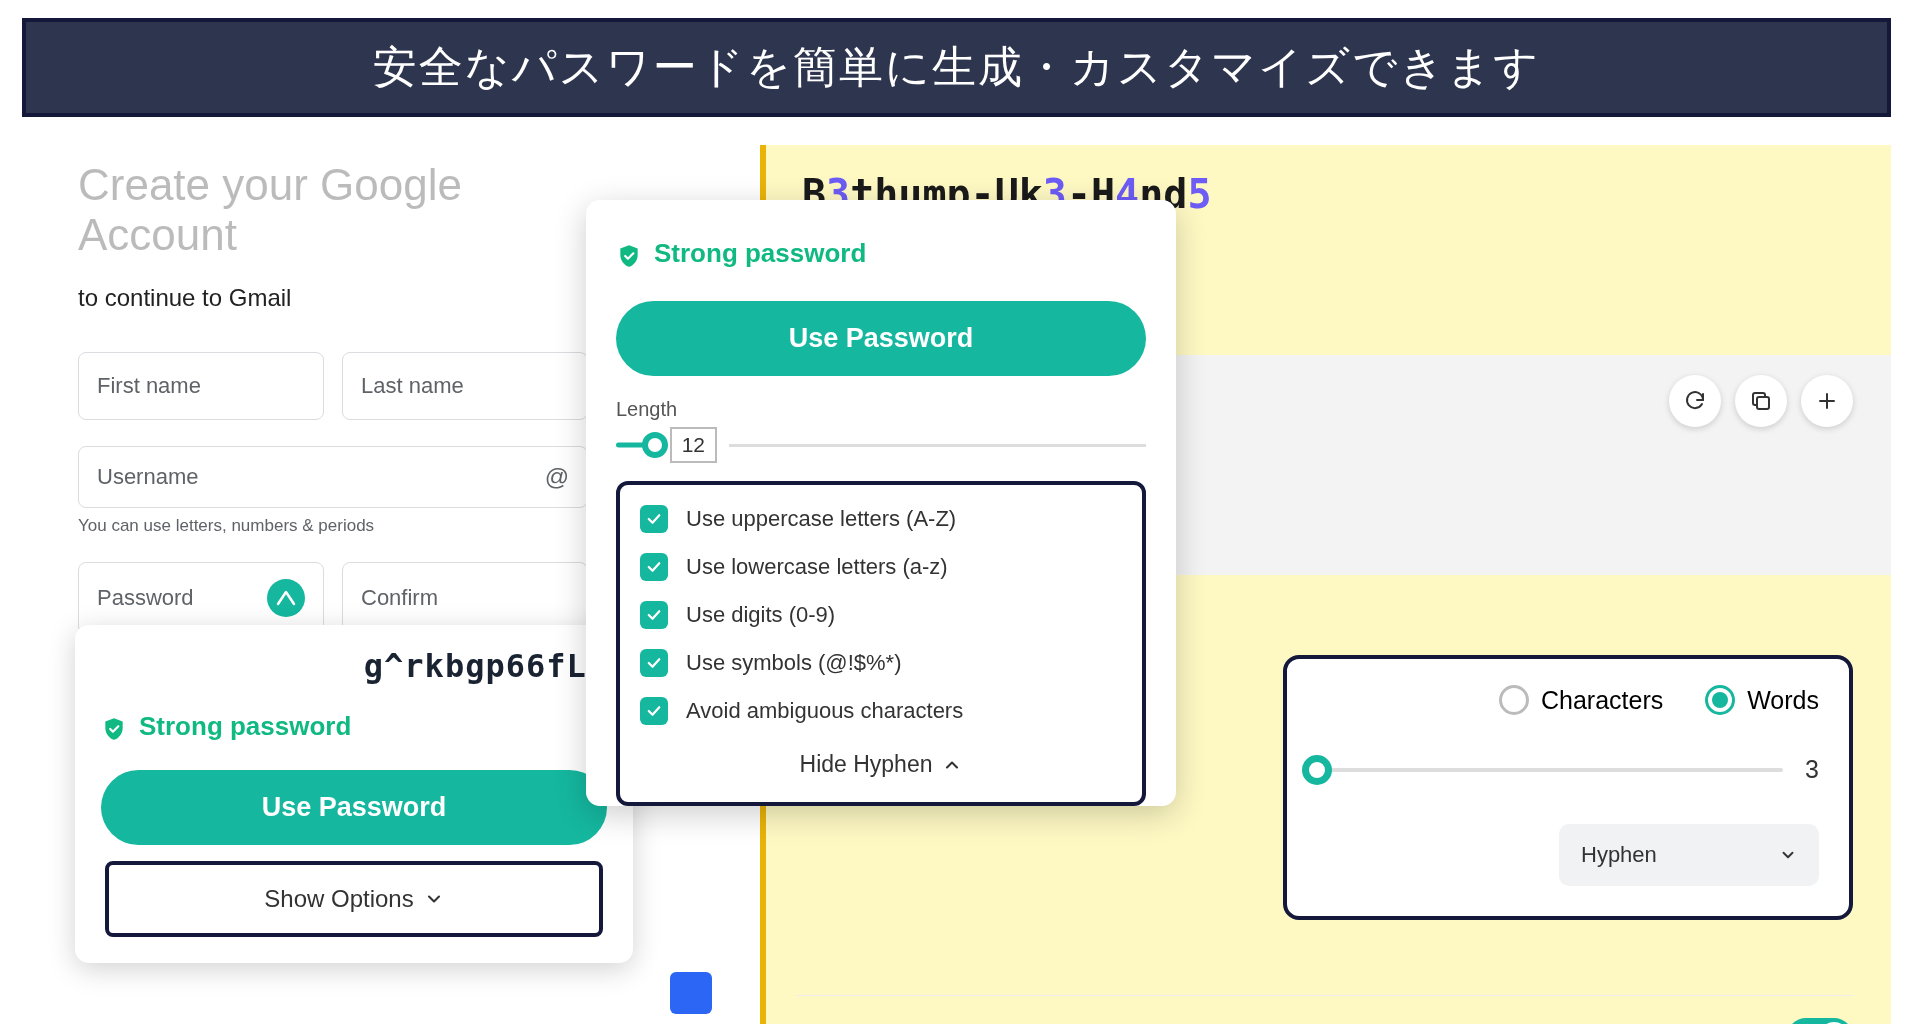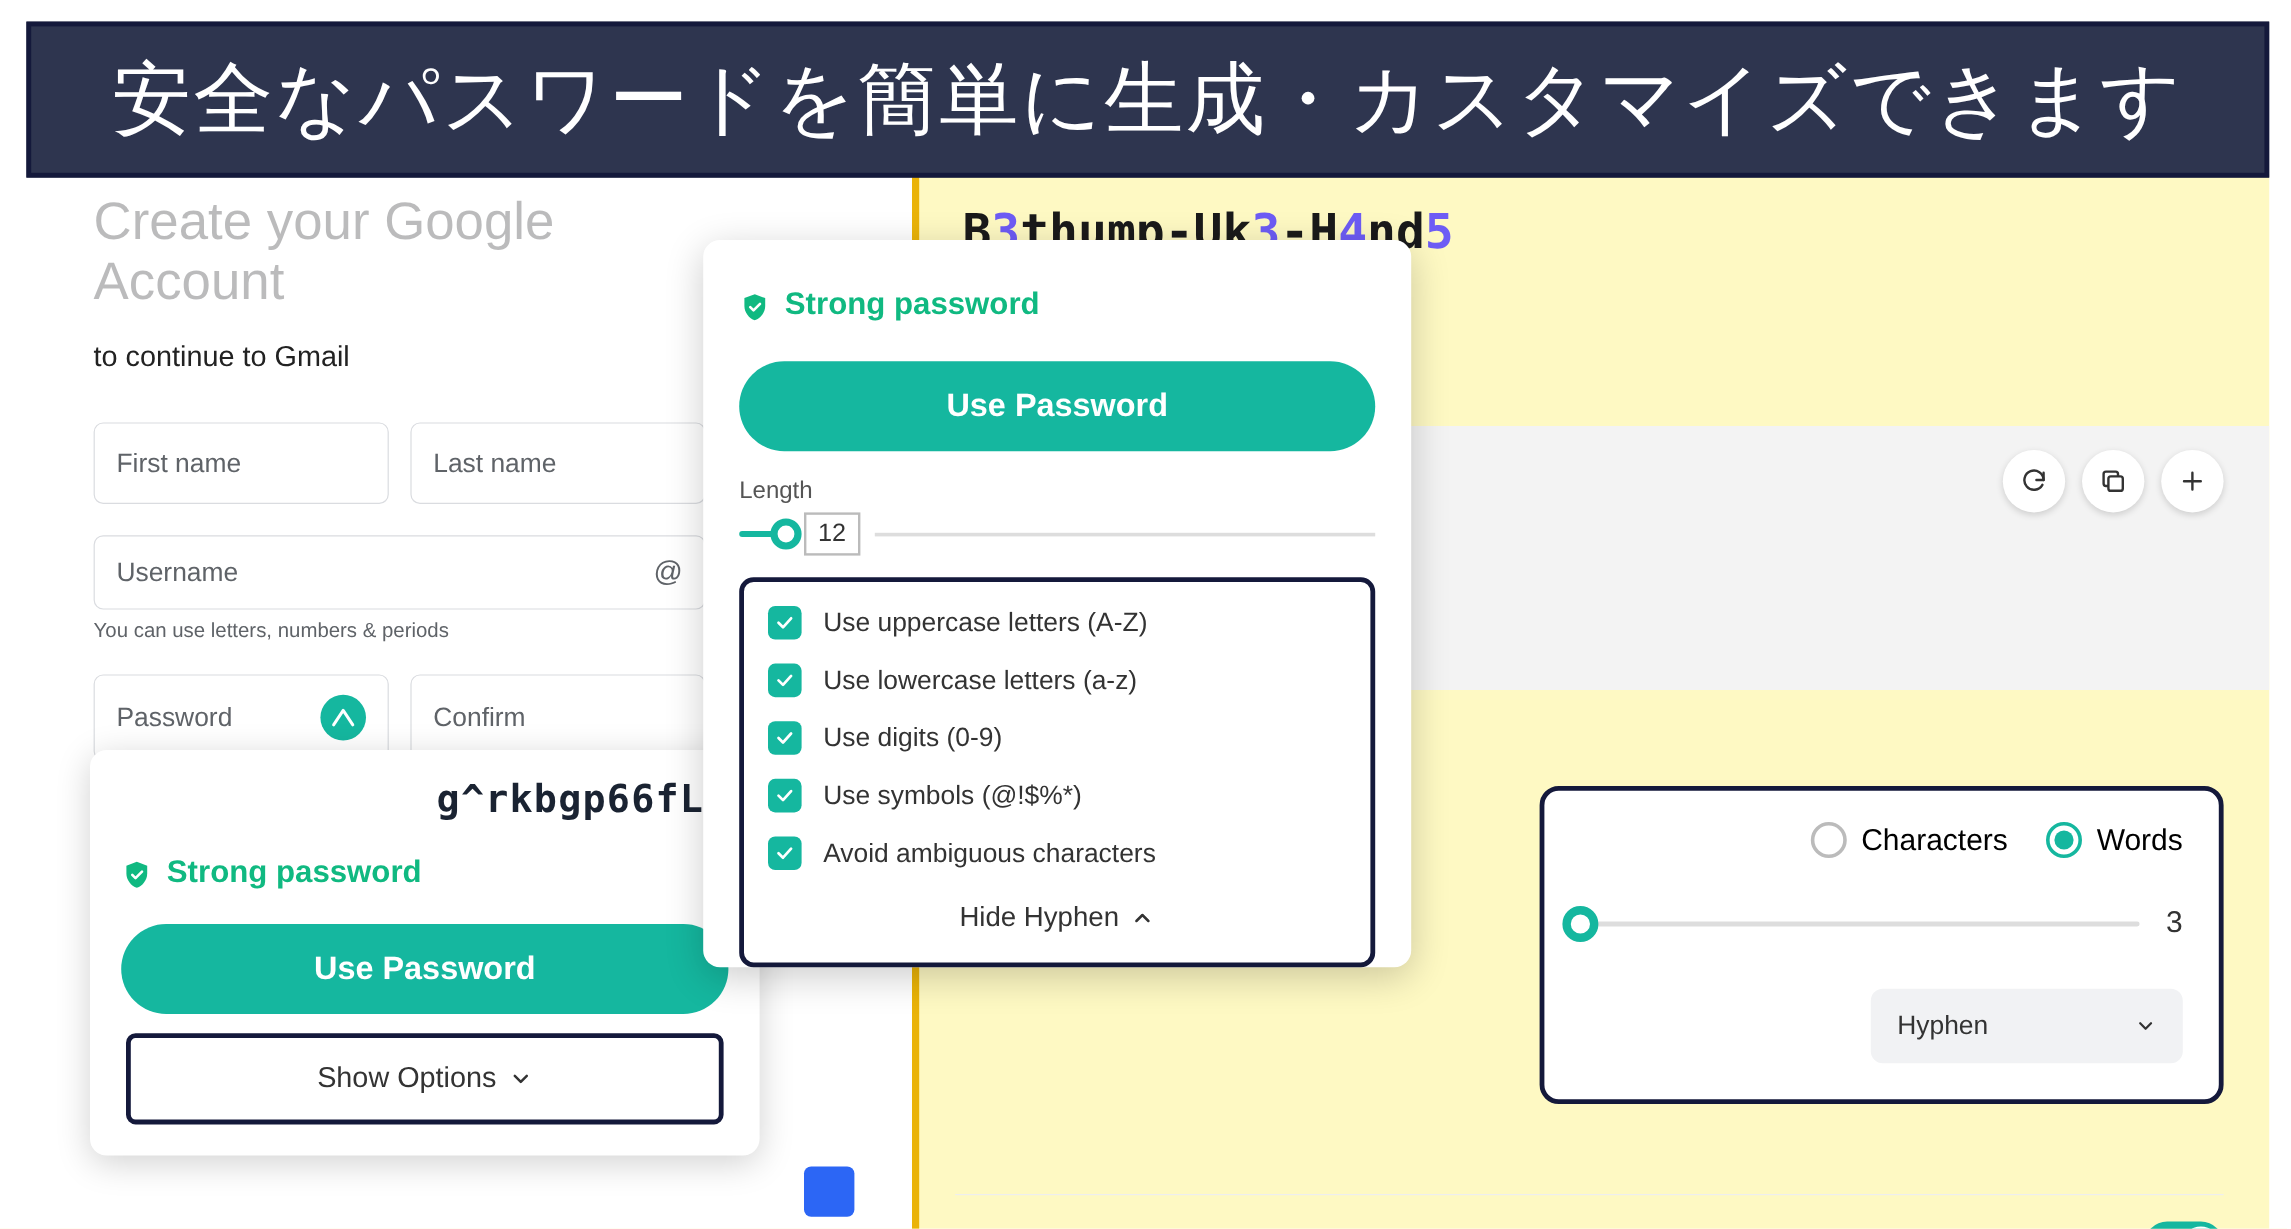--- a/index.html
+++ b/index.html
@@ -1,18 +1,18 @@
 <!DOCTYPE html>
 <html><head>
 <meta charset="utf-8">
 <style>
 * { box-sizing: border-box; margin: 0; padding: 0; }
 body { font-family: -apple-system, BlinkMacSystemFont, "Segoe UI", Arial, sans-serif; background: #fff; width: 1909px; height: 1024px; position: relative; overflow: hidden; }
 
-.banner { position: absolute; top: 18px; left: 22px; right: 18px; background: #2e354f; color: #fff; font-size: 66px; padding: 16px 0; text-align: center; letter-spacing: 2px; z-index: 100; border: 4px solid #14193b; }
+.banner { position: absolute; top: 18px; left: 22px; right: 18px; background: #2e354f; color: #fff; font-size: 44px; padding: 16px 0; text-align: center; letter-spacing: 2px; z-index: 100; border: 4px solid #14193b; }
 
 .google-form { position: absolute; top: 160px; left: 78px; width: 510px; }
 .google-title { font-size: 44px; font-weight: 400; color: #202124; margin-bottom: 24px; }
 .google-sub { font-size: 24px; color: #222; margin-bottom: 40px; }
 .row { display: flex; gap: 18px; margin-bottom: 26px; }
 .gfield { flex: 1; border: 1px solid #dadce0; border-radius: 8px; padding: 20px 18px; font-size: 22px; color: #5f6368; background: #fff; }
 .ufield { display: flex; align-items: center; border: 1px solid #dadce0; border-radius: 8px; padding: 16px 18px; margin-bottom: 8px; }
 .ufield span.ph { flex: 1; font-size: 22px; color: #5f6368; }
 .at { font-size: 24px; color: #5f6368; }
 .hint { font-size: 17px; color: #5f6368; margin-bottom: 26px; }
@@ -52,21 +52,21 @@
 .pwdisplay { padding: 26px 36px; font-family: ui-monospace, Menlo, monospace; font-size: 40px; font-weight: 700; }
 .pwdisplay .l { color: #1a1a1a; }
 .pwdisplay .d { color: #6d5cf5; }
 .actionbar { position: absolute; top: 230px; right: 38px; display: flex; gap: 14px; }
 .circbtn { width: 52px; height: 52px; border-radius: 50%; background: #fff; box-shadow: 0 2px 6px rgba(0,0,0,0.16); display: flex; align-items: center; justify-content: center; cursor: pointer; }
 .circbtn svg { width: 24px; height: 24px; }
 
 .hspacer { position: absolute; top: 210px; left: 0; right: 0; height: 220px; background: #f3f3f3; }
 
 .configbox { position: absolute; top: 510px; right: 38px; width: 570px; border: 4px solid #14193b; border-radius: 16px; padding: 26px 30px 30px; background: #fff; }
-.radios { display: flex; justify-content: flex-end; gap: 32px; margin-bottom: 40px; }
+.radios { display: flex; justify-content: flex-end; gap: 42px; margin-bottom: 40px; }
 .radio { display: flex; align-items: center; gap: 12px; font-size: 25px; cursor: pointer; }
 .rcircle { width: 30px; height: 30px; border-radius: 50%; border: 3px solid #bbb; }
 .rcircle.on { border-color: #15b79f; position: relative; }
 .rcircle.on::after { content: ""; position: absolute; inset: 4px; background: #15b79f; border-radius: 50%; }
 .wslider { display: flex; align-items: center; gap: 22px; margin-bottom: 40px; }
 .wslider .track { flex: 1; height: 4px; background: #ddd; position: relative; border-radius: 2px; }
 .wslider .knob2 { position: absolute; left: 0; top: 50%; transform: translate(-50%, -50%); width: 30px; height: 30px; border-radius: 50%; background: #fff; border: 7px solid #15b79f; }
 .wslider .val { font-size: 25px; color: #333; }
 .seldrop { margin-left: auto; width: 260px; background: #f1f2f4; border-radius: 10px; padding: 18px 22px; display: flex; align-items: center; justify-content: space-between; font-size: 22px; color: #333; cursor: pointer; gap: 40px; }
 

